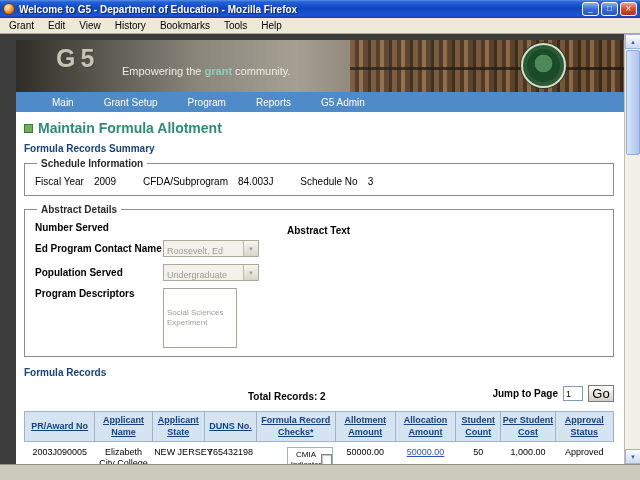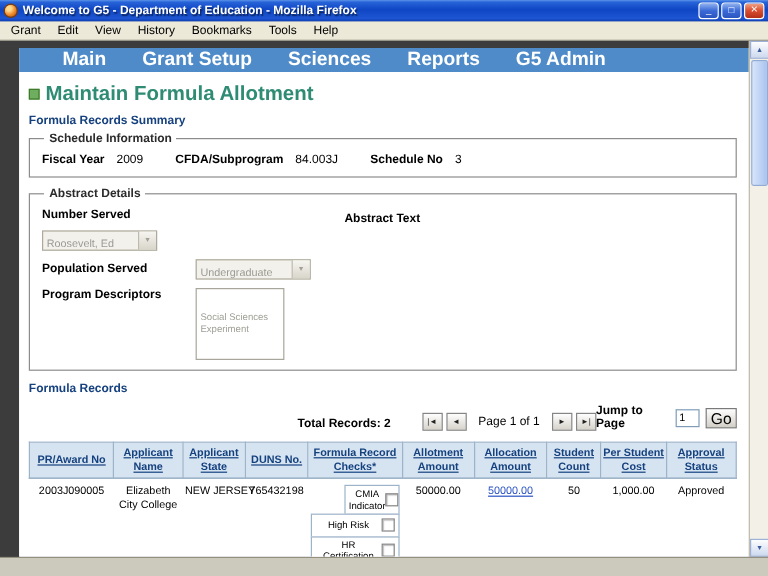--- a/index.html
+++ b/index.html
@@ -39,33 +39,33 @@
   .g5-logo { position:absolute; left:40px; top:4px; font-size:25px; font-weight:bold; letter-spacing:5px;
     color:#c7c2b4; text-shadow:1px 1px 0 #45423a; }
   .tagline { position:absolute; left:106px; top:25px; font-size:11px; color:#efede4; }
   .tagline .grant { color:#8fd0ba; font-weight:bold; }
   .seal { position:absolute; right:58px; top:3px; width:45px; height:45px; border-radius:50%;
     background:radial-gradient(circle at 50% 45%, #4d8a58 0 28%, #1c4b2a 30% 100%);
     border:2px solid #d8ddc8; box-shadow:0 0 0 1px #2a3b2c, inset 0 0 0 4px #2a5c38; }
 
   
   .navbar { height:20px; flex:none; background:#4f8bc8; display:flex; align-items:center; gap:30px; padding-left:36px; }
-  .nav-item { color:#fff; font-size:16px; font-weight:bold; cursor:pointer; white-space:nowrap; }
+  .nav-item { color:#fff; font-size:10px; font-weight:normal; cursor:pointer; white-space:nowrap; }
 
   
   .content { flex:1; background:#fff; padding:8px 10px 0 8px; overflow:hidden; }
   .page-title-row { display:flex; align-items:center; gap:5px; }
   .sq { width:9px; height:9px; background:#6fae5e; border:1px solid #3f7a2e; flex:none; }
-  .page-title { color:#2e8b74; font-weight:bold; font-size:17px; }
+  .page-title { color:#2e8b74; font-weight:bold; font-size:14px; }
   .section-title { color:#15417e; font-weight:bold; font-size:10px; margin-top:7px; }
 
   fieldset.fs { border:1px solid #8c8c8c; margin-top:4px; padding:7px 10px 8px; }
   fieldset.fs legend { font-size:10px; font-weight:bold; color:#2b2b2b; padding:0 4px; margin-left:2px; }
   .sched-line { font-size:10px; }
-  .lbl { font-weight:bold; margin-right:10px; }
+  .lbl { font-weight:normal; margin-right:10px; }
   .val { margin-right:24px; }
 
   .abstract { position:relative; }
   .abs-row { display:flex; align-items:center; margin-bottom:7px; font-size:10px; }
   .abs-row.start { align-items:flex-start; margin-bottom:0; }
   .flabel { width:128px; flex:none; font-weight:bold; }
   .abstract-text { position:absolute; left:262px; top:10px; font-weight:bold; font-size:10px; }
 
   .select { width:96px; height:17px; border:1px solid #adaa9c; background:#f2f1ec; display:flex; align-items:flex-end; font-size:9px; color:#9b9b93; }
   .sel-text { flex:1; padding-left:3px; white-space:nowrap; overflow:hidden; }
@@ -135,25 +135,33 @@
     <span class="menu-item">History</span>
     <span class="menu-item">Bookmarks</span>
     <span class="menu-item">Tools</span>
     <span class="menu-item">Help</span>
   </div>
 
   <div class="viewport">
     <div class="scroll-content">
       <div class="page">
 
+        <div class="banner">
+          <div class="books"></div>
+          <div class="g5-logo">G5</div>
+          <div class="tagline">
+            <span>Empowering the </span><span class="grant">grant</span><span> community.</span>
+          </div>
+          <div class="seal"></div>
+        </div>
 
         <div class="navbar">
           <span class="nav-item">Main</span>
           <span class="nav-item">Grant Setup</span>
-          <span class="nav-item">Sciences</span>
+          <span class="nav-item">Program</span>
           <span class="nav-item">Reports</span>
           <span class="nav-item">G5 Admin</span>
         </div>
 
         <div class="content">
 
           <div class="page-title-row">
             <span class="sq"></span>
             <span class="page-title">Maintain Formula Allotment</span>
           </div>
@@ -171,20 +179,21 @@
 
           <fieldset class="fs abstract" style="margin-top:8px;">
             <legend>Abstract Details</legend>
             <div class="abstract-text">Abstract Text</div>
 
             <div class="abs-row">
               <span class="flabel">Number Served</span>
             </div>
 
             <div class="abs-row">
+              <span class="flabel">Ed Program Contact Name</span>
               <div class="select">
                 <span class="sel-text">Roosevelt, Ed</span>
                 <span class="sel-arrow">▼</span>
               </div>
             </div>
 
             <div class="abs-row">
               <span class="flabel">Population Served</span>
               <div class="select">
                 <span class="sel-text">Undergraduate</span>
@@ -195,27 +204,20 @@
             <div class="abs-row start">
               <span class="flabel">Program Descriptors</span>
               <div class="ta">Social Sciences Experiment</div>
             </div>
           </fieldset>
 
           <div class="records-title">Formula Records</div>
 
           <div class="pag-row">
             <span class="total">Total Records: 2</span>
-            <span class="pager">
-              <button class="pg-btn">|◄</button>
-              <button class="pg-btn">◄</button>
-              <span class="page-label">Page 1 of 1</span>
-              <button class="pg-btn">►</button>
-              <button class="pg-btn">►|</button>
-            </span>
             <span class="jump">
               <span>Jump to Page</span>
               <input class="jump-input" type="text" value="1" style="">
               <button class="go-btn">Go</button>
             </span>
           </div>
 
           <table class="records">
             <colgroup>
               <col class="c1">

